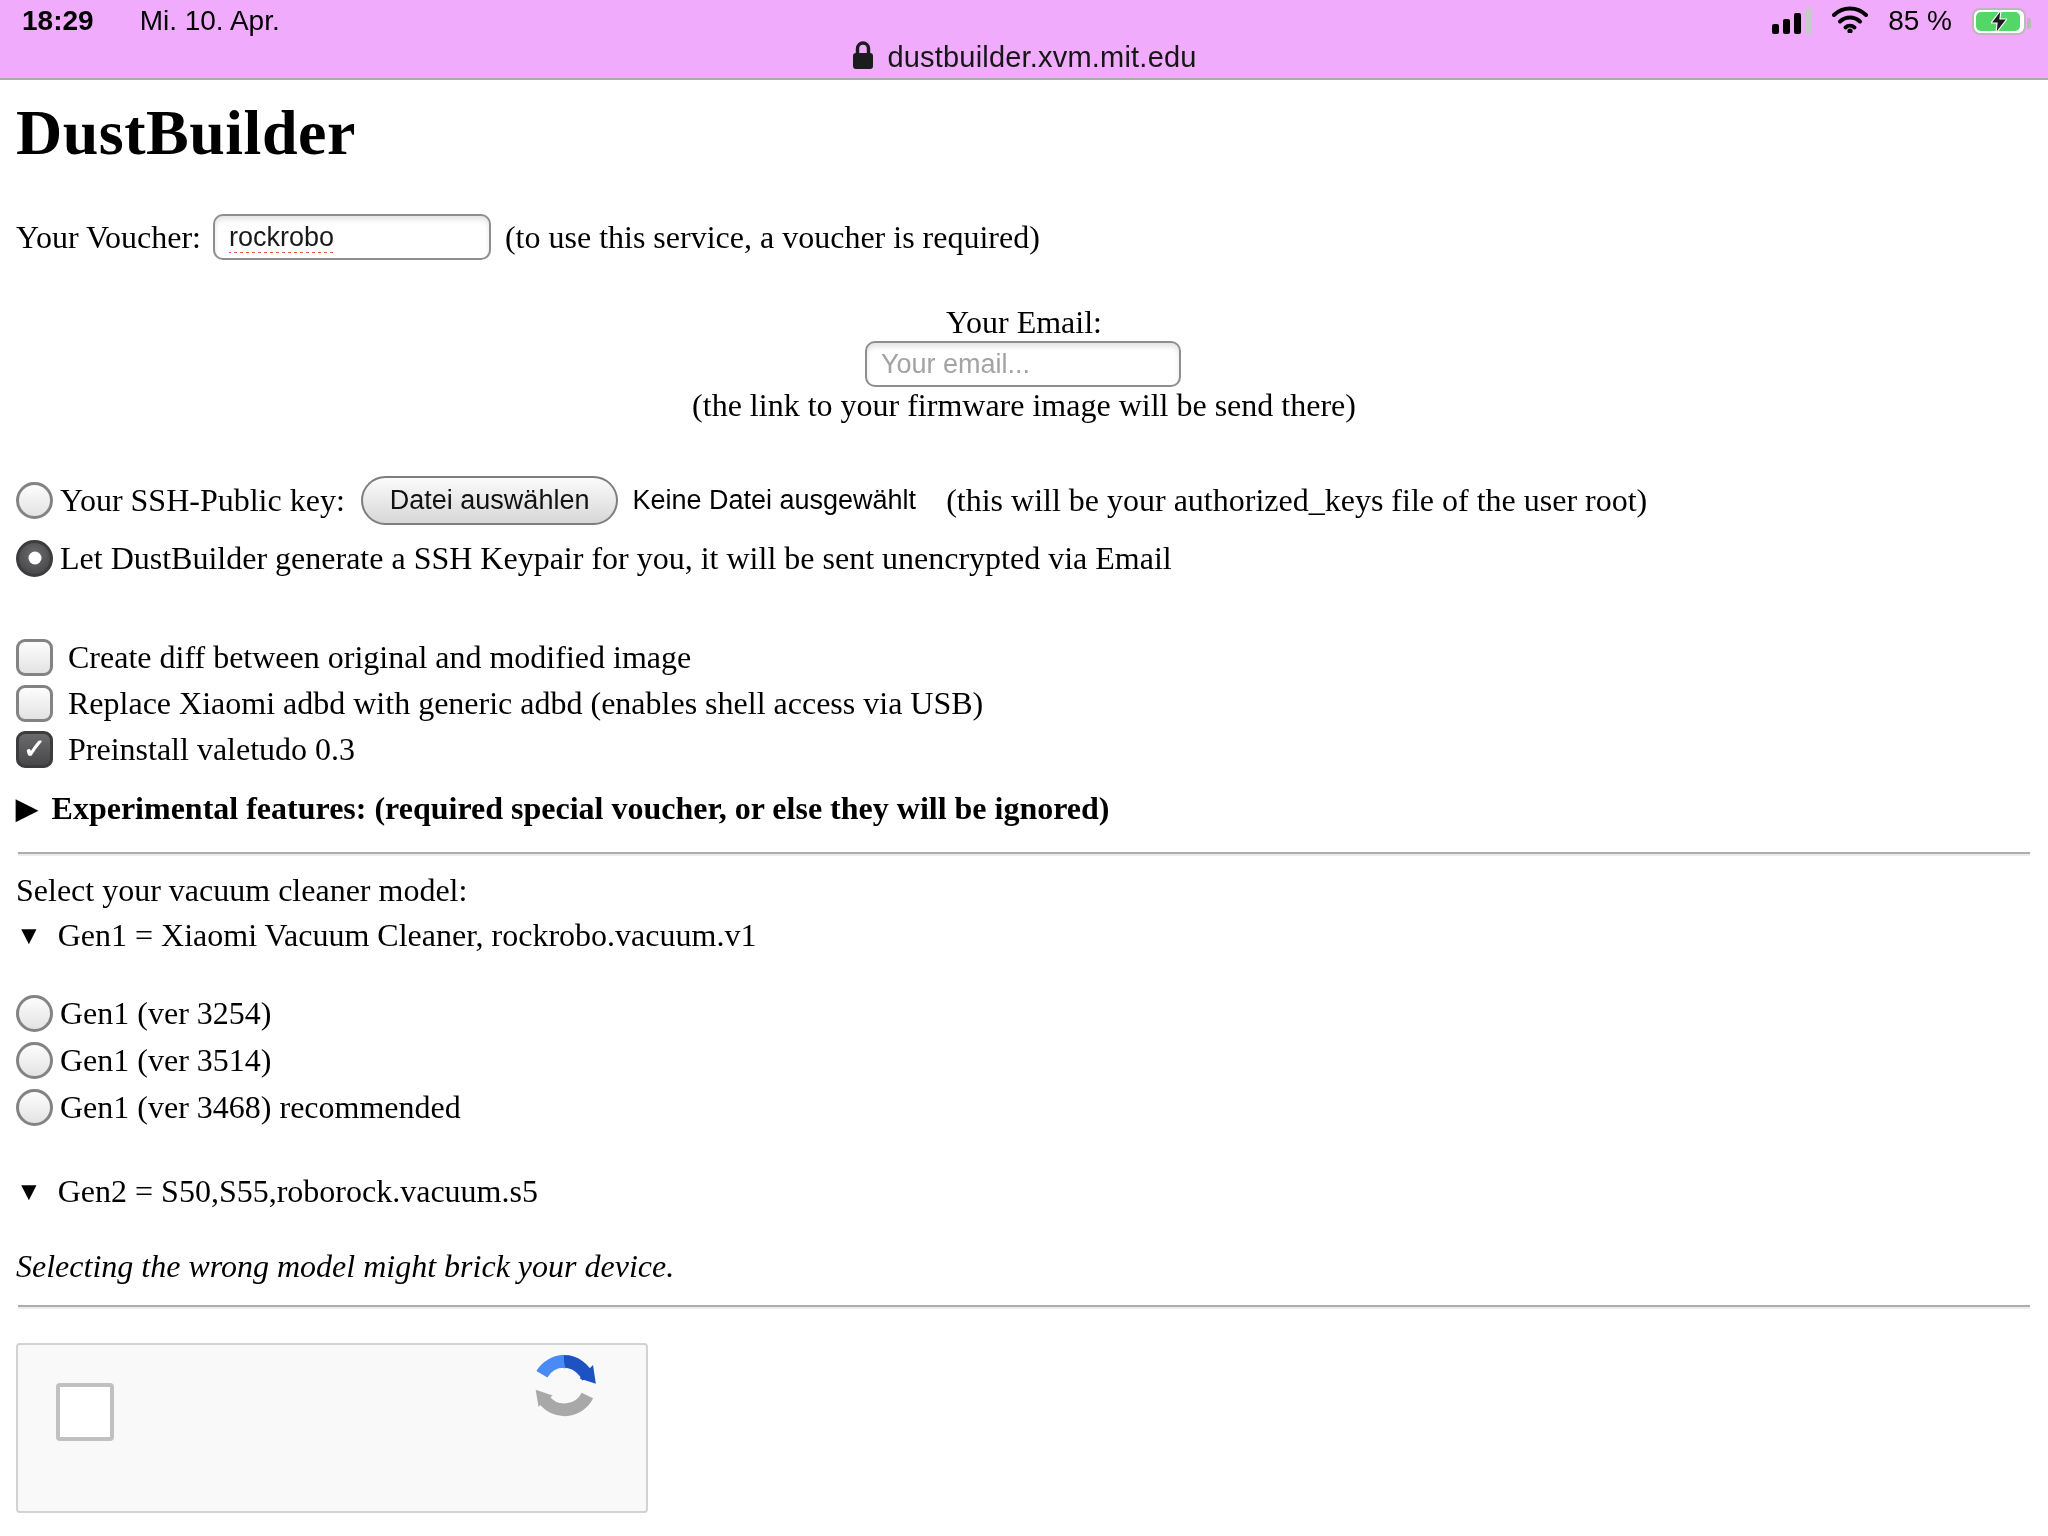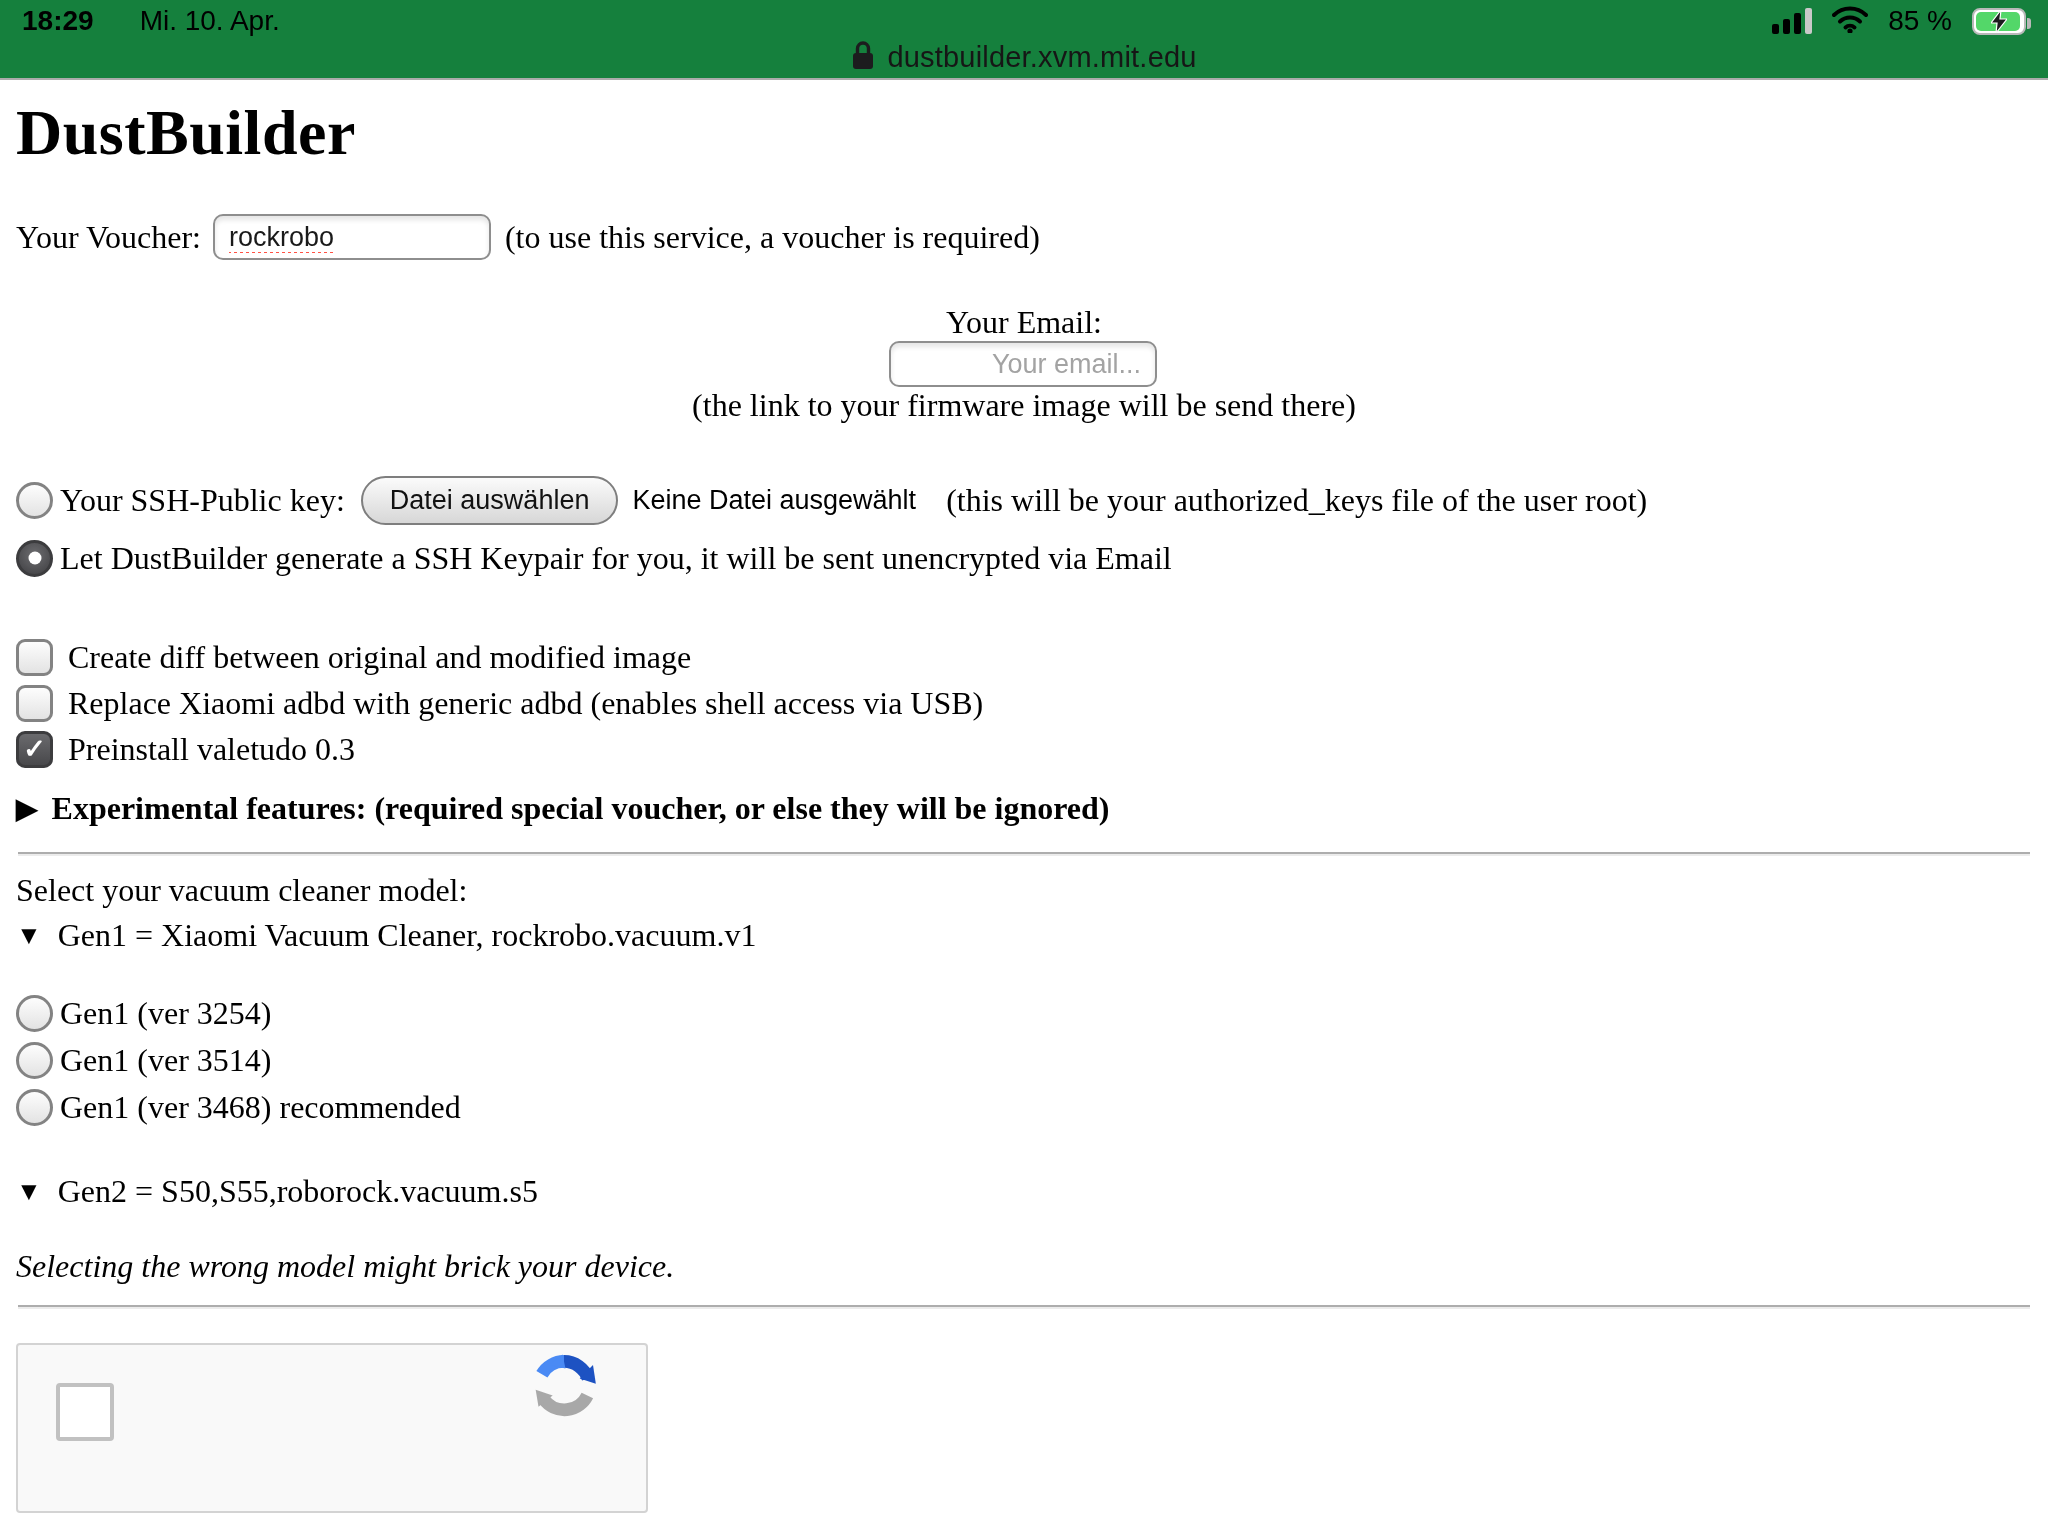--- a/index.html
+++ b/index.html
@@ -7,21 +7,21 @@
   body {
     width: 2048px; height: 1536px; overflow: hidden;
     background: #ffffff;
     font-family: "Liberation Serif", serif;
     color: #000;
   }
 
   
   .chrome {
     width: 100%; height: 80px;
-    background: #15803d;
+    background: #f0abfc;
     border-bottom: 2px solid #ababab;
     position: relative;
     font-family: "Liberation Sans", sans-serif;
   }
   .status-row {
     position: absolute; top: 4px; left: 0; right: 0; height: 34px;
     display: flex; justify-content: space-between; align-items: center;
     padding: 0 22px;
   }
   .status-left { display: flex; gap: 26px; align-items: baseline; }
@@ -68,21 +68,21 @@
     border: 2px solid #8e8e8e; border-radius: 10px;
     background: #fff;
     box-shadow: inset 0 4px 5px rgba(0,0,0,.10);
     outline: none;
   }
   .ti.voucher {
     text-decoration: underline dotted #ff5144;
     text-decoration-thickness: 3px;
     text-underline-offset: 6px;
   }
-  .ti.email { width: 268px; text-align: right; }
+  .ti.email { width: 316px; }
   .ti.email::placeholder { color: #a3a3a3; opacity: 1; }
 
   
   .radio {
     flex: 0 0 auto;
     width: 37px; height: 37px; border-radius: 50%;
     border: 3px solid #838383;
     background: linear-gradient(#fdfdfd, #e3e3e3);
     margin-right: 7px;
     position: relative;

